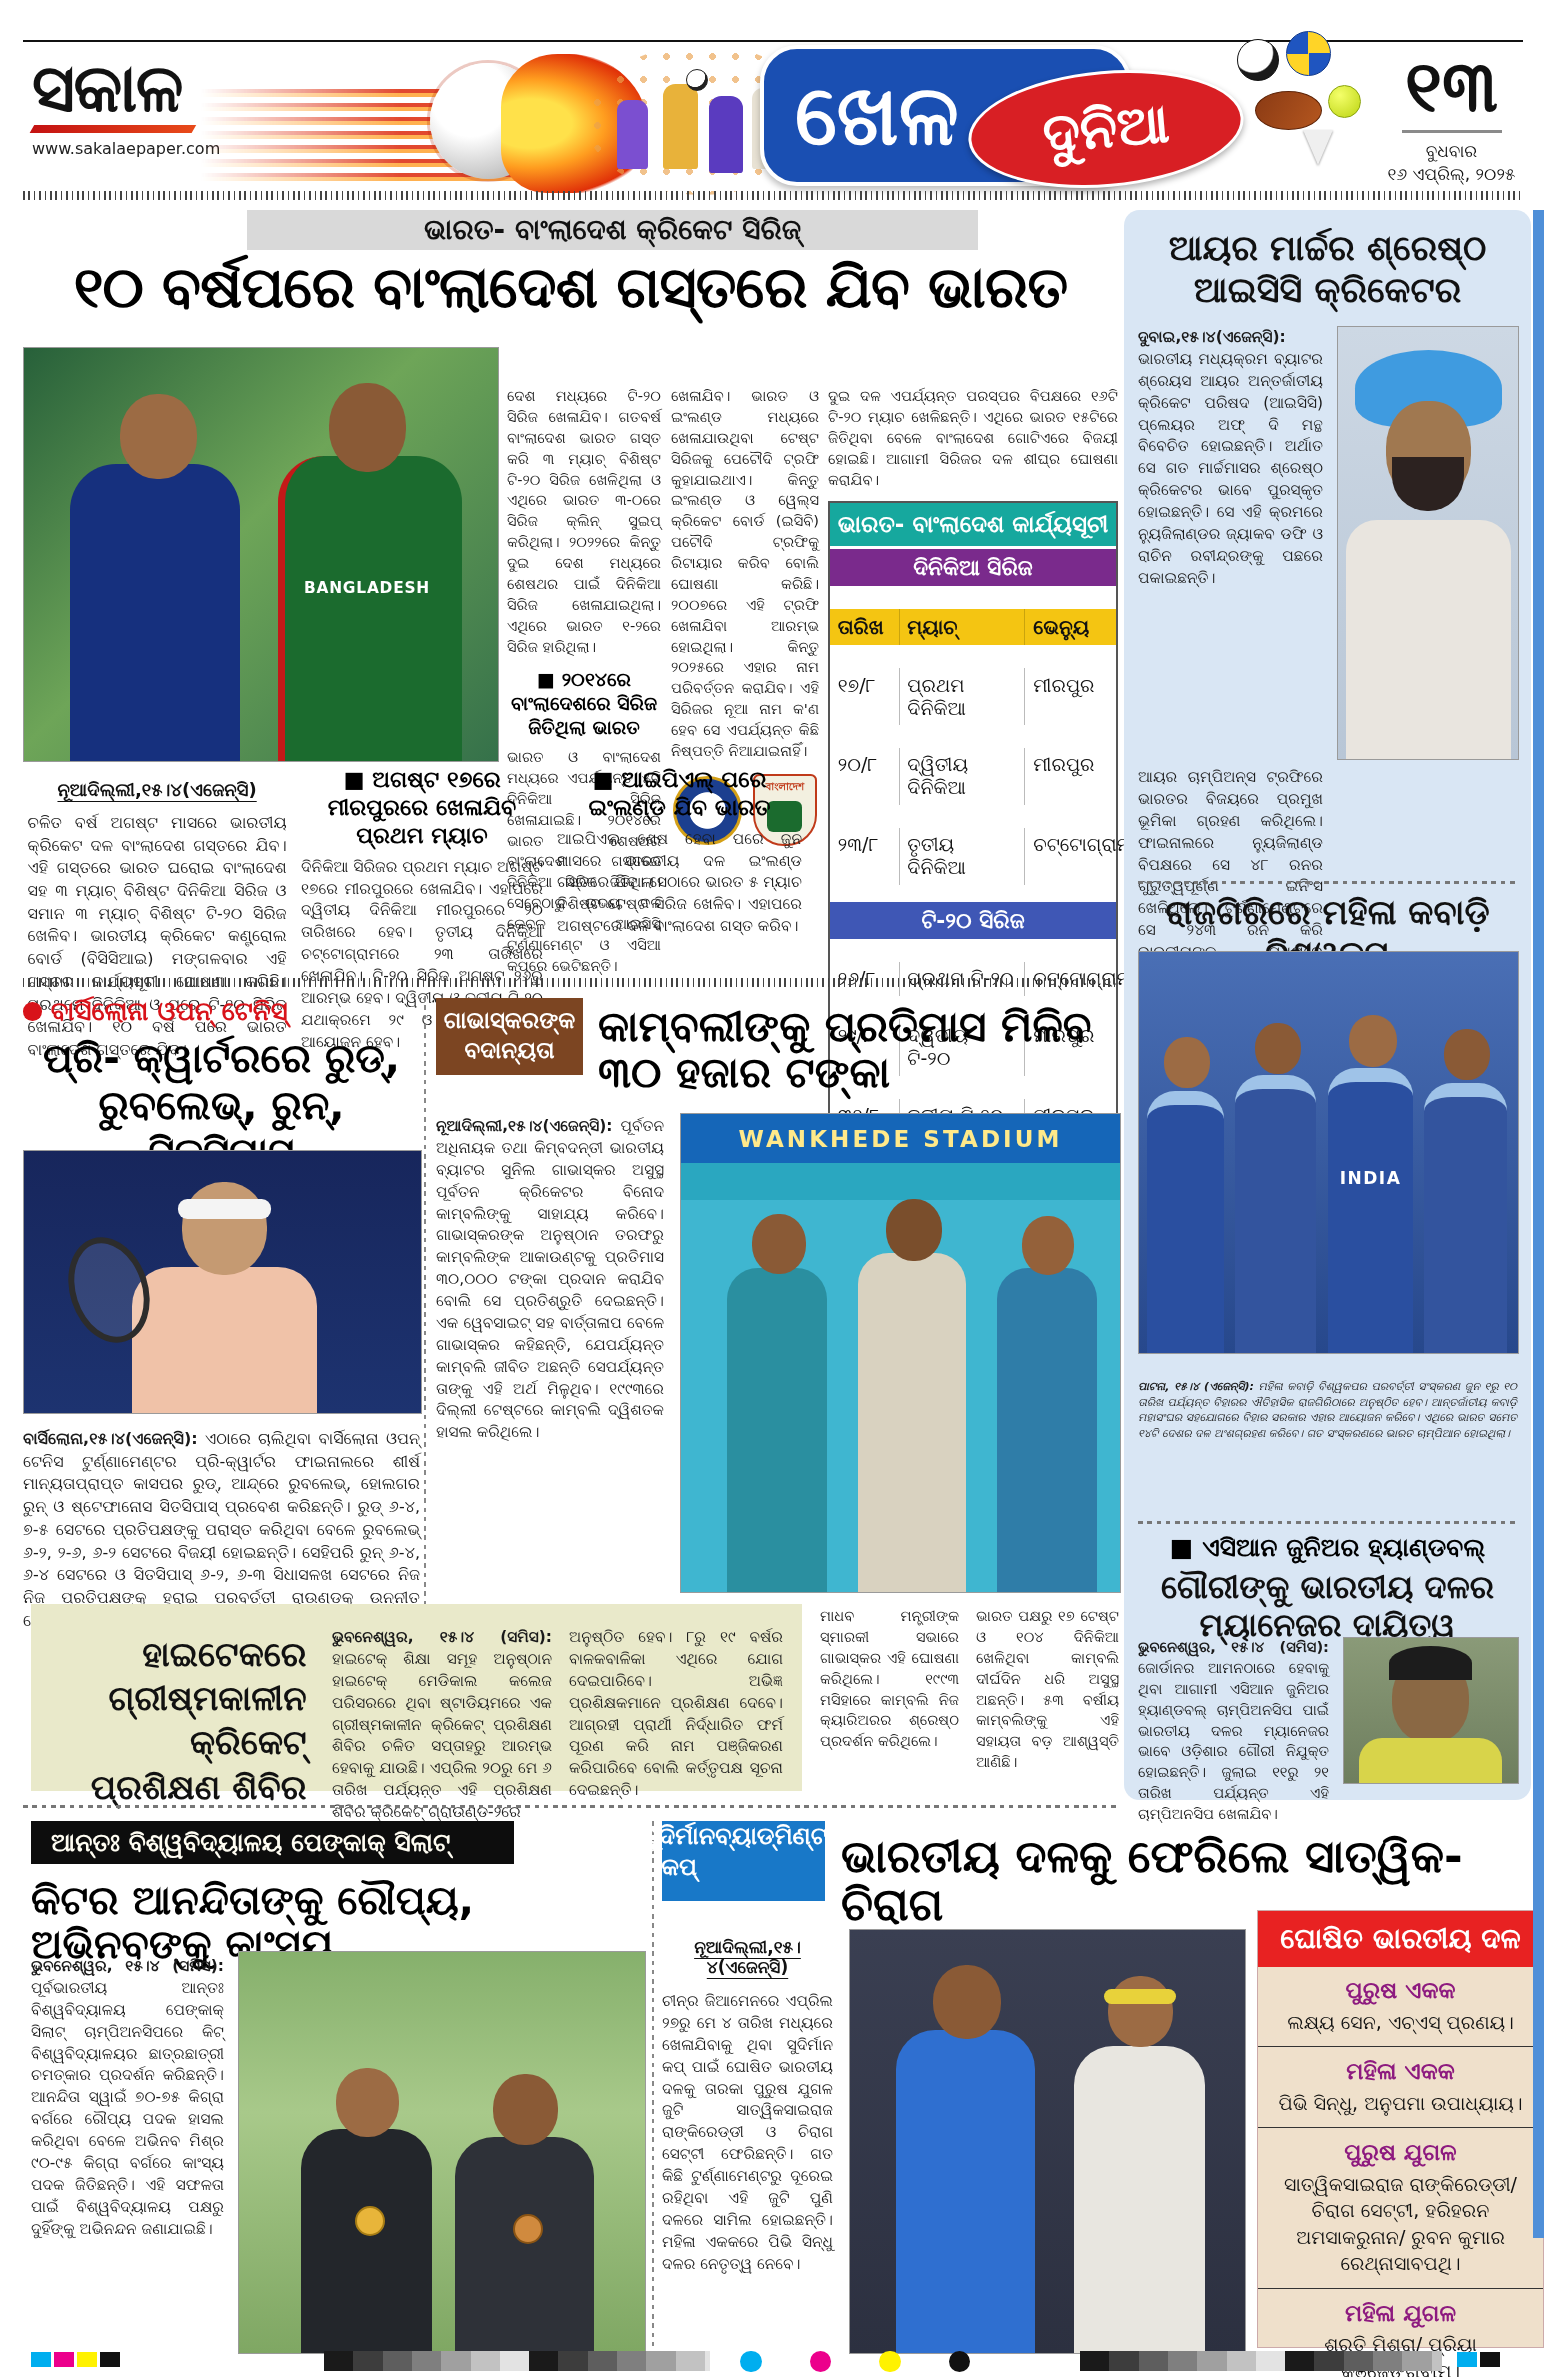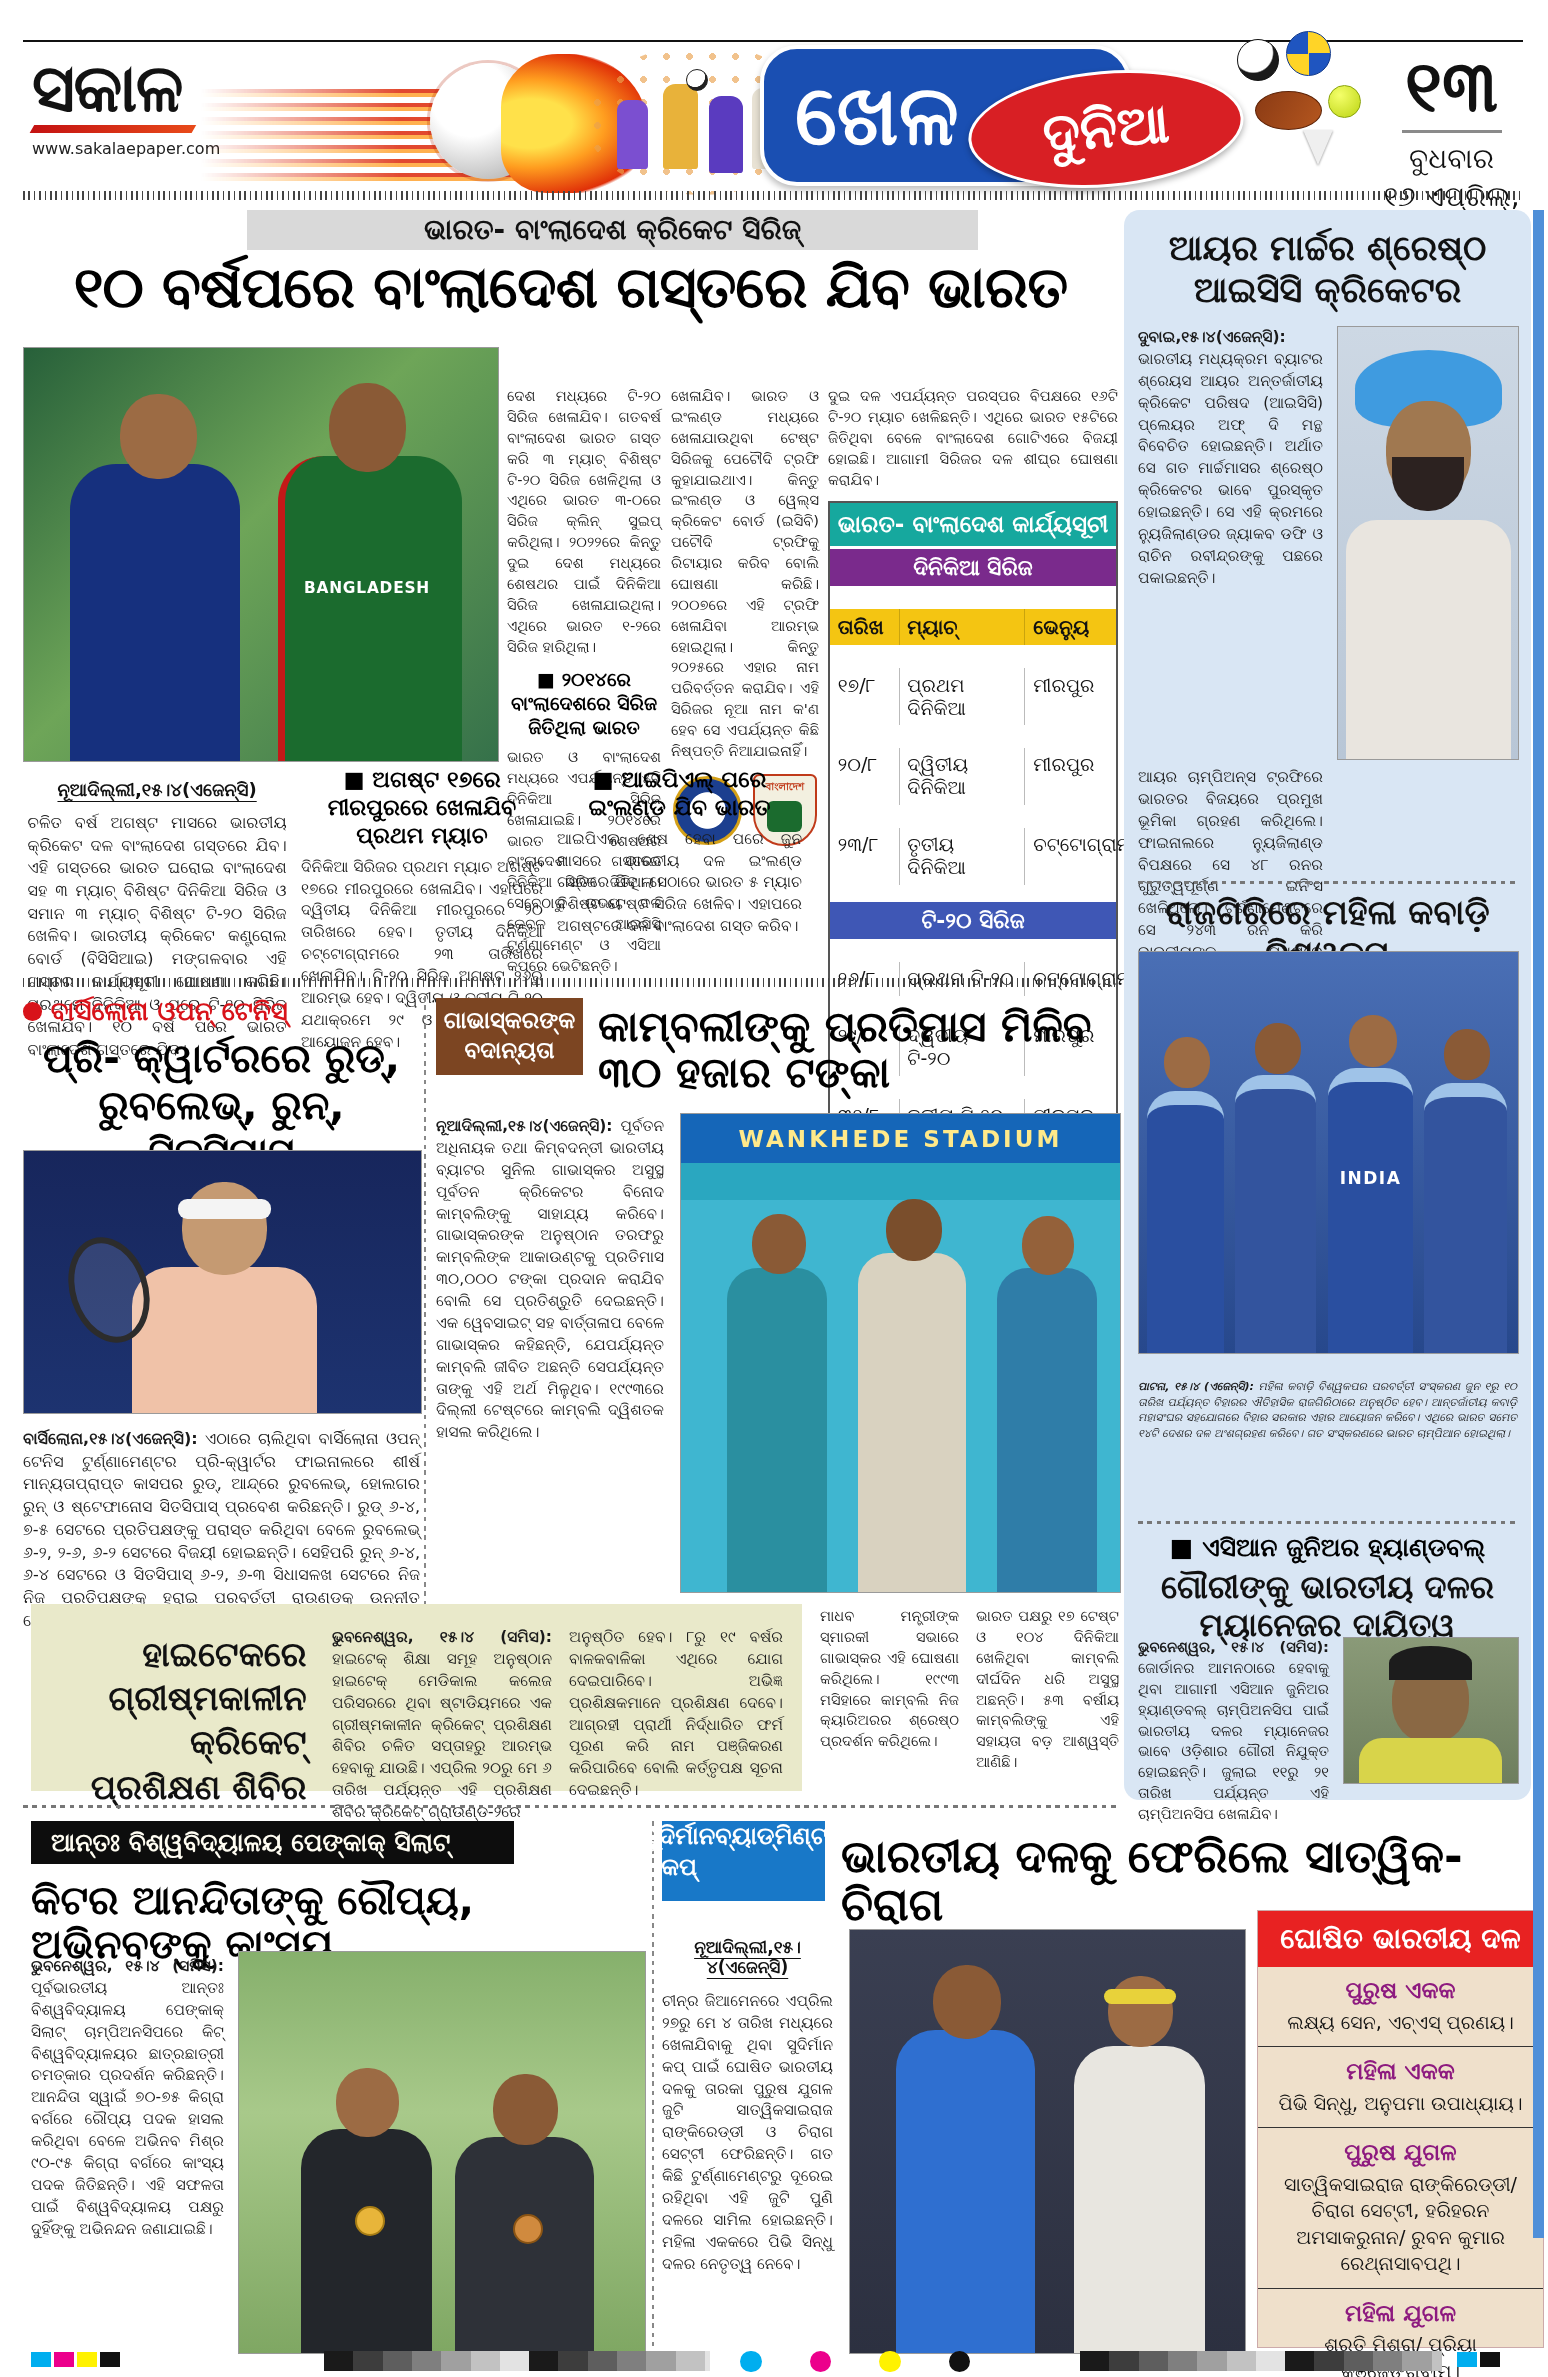--- a/index.html
+++ b/index.html
@@ -28,21 +28,21 @@
      mask-image:linear-gradient(90deg,transparent,black 60%);}
   .ball{border-radius:50%;background:radial-gradient(circle at 35% 30%,#ffffff 0 35%,#d8d8d8 60%,#9d9d9d 100%);box-shadow:0 0 0 3.1px rgba(180,40,10,.25);}
   .flame{background:radial-gradient(ellipse at 20% 50%,#ffe14a 0 25%,#ff9d1f 45%,#e03008 75%,transparent 78%);border-radius:50% 70% 60% 40%;}
   .dotpad{background:radial-gradient(circle 4.6px,#eba24f 70%,transparent 72%);background-size:23px 23px;border-radius:50%;opacity:.65;}
   .banner-blue{background:#1a4fb2;border:4.6px solid #ffffff;border-radius:37px;box-shadow:0 3.1px 6.2px rgba(0,0,0,.25);}
   .banner-word1{color:#ffffff;font-size:83px;font-weight:bold;line-height:1;}
   .banner-red{background:#d81f24;border:3.9px solid #ffffff;border-radius:50%;box-shadow:0 3.1px 6.2px rgba(0,0,0,.3);display:flex;align-items:center;justify-content:center;transform:rotate(-5deg);}
   .banner-word2{color:#ffffff;font-size:54px;font-weight:bold;}
   .pagenum{font-size:71px;font-weight:bold;line-height:1;text-align:center;}
   .pn-line{height:3.1px;background:#8a8a8a;}
-  .pn-small{font-size:28px;text-align:center;line-height:1.35;}
+  .pn-small{font-size:17px;text-align:center;line-height:1.35;}
   
   .kicker{background:#d9d9d9;font-size:28px;font-weight:bold;text-align:center;line-height:40px;}
   .main-headline{font-size:57px;letter-spacing:-0.8px;line-height:1.05;text-align:center;}
   
   .fix{border:2.3px solid #555;background:#fff;}
   .fix-title{background:#16a89e;color:#fff;font-weight:bold;text-align:center;font-size:23px;padding:7.7px 0;border-bottom:3.9px solid #fff;}
   .fix-band-odi{background:#7a2a8c;color:#fff;font-weight:bold;text-align:center;font-size:21.6px;padding:6.2px 0;}
   .fix-band-t20{background:#3f57b5;color:#fff;font-weight:bold;text-align:center;font-size:21.6px;padding:6.2px 0;}
   .fix-cols{display:grid;grid-template-columns:24% 44% 32%;margin-top:23px;}
   .fix-head{background:#f4c512;font-weight:bold;font-size:20px;padding:6.2px 7.7px;}

